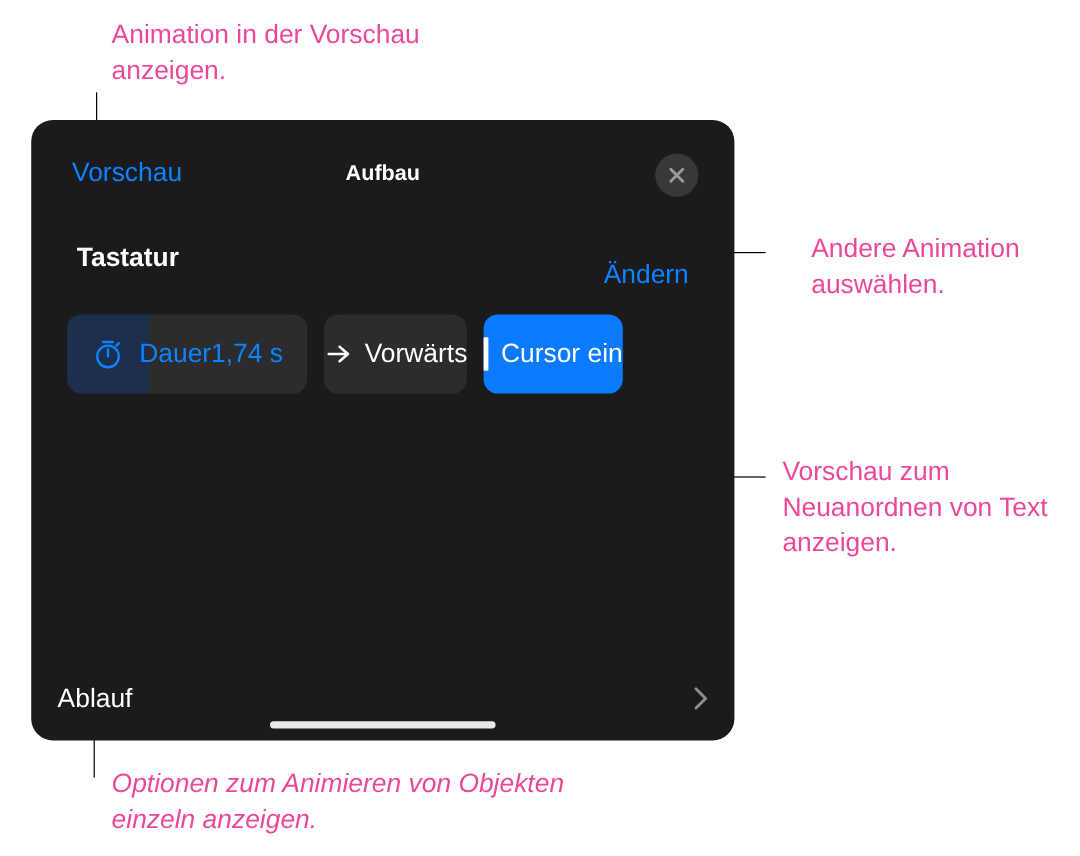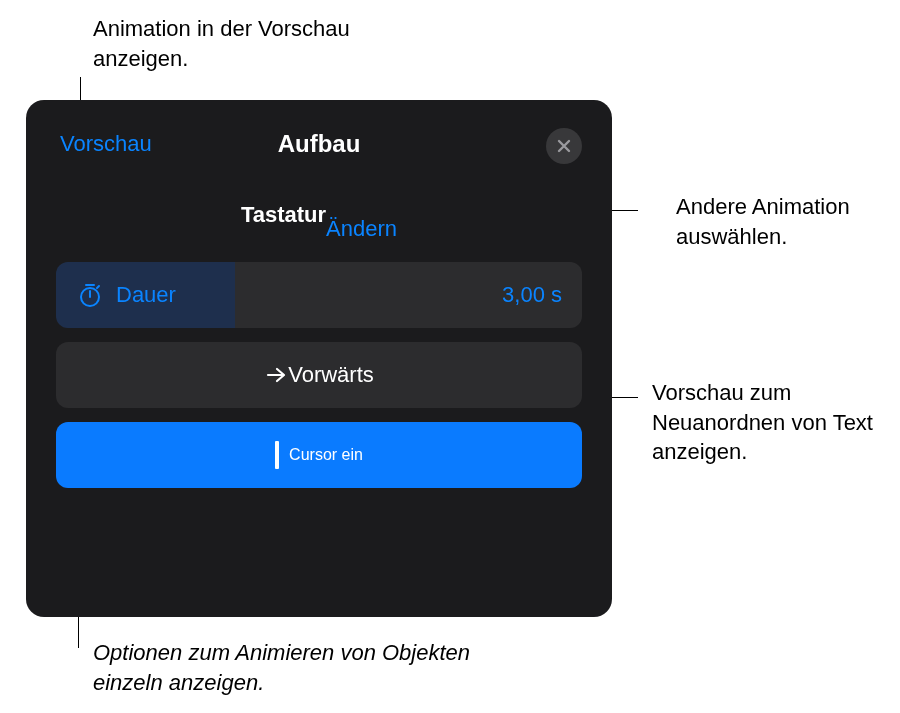--- a/index.html
+++ b/index.html
@@ -8,21 +8,21 @@
     height: 713px;
     background: #ffffff;
     font-family: -apple-system, "Helvetica Neue", Helvetica, Arial, sans-serif;
     position: relative;
     overflow: hidden;
   }
   .annotation {
     position: absolute;
     font-size: 22px;
     line-height: 1.35;
-    color: #000000;
+    color: #ec4899;
     font-weight: 400;
   }
   .callout-line {
     position: absolute;
     background: #000;
   }
   .panel {
     position: absolute;
     left: 26px;
     top: 100px;
@@ -43,57 +43,57 @@
   .preview-btn {
     color: #0a84ff;
     font-size: 22px;
     font-weight: 400;
     position: absolute;
     left: 22px;
   }
   .title {
     margin: 0 auto;
     color: #fff;
-    font-size: 24px;
+    font-size: 18px;
     font-weight: 600;
   }
   .close-btn {
     position: absolute;
     right: 18px;
     top: 16px;
     width: 36px;
     height: 36px;
     border-radius: 50%;
     background: #38383a;
     display: flex;
     align-items: center;
     justify-content: center;
   }
   .close-btn svg { width: 16px; height: 16px; }
   .section-row {
     display: flex;
-    justify-content: center;
+    justify-content: space-between;
     align-items: center;
     padding: 12px 26px 10px 26px;
   }
   .section-label {
     color: #fff;
     font-size: 22px;
     font-weight: 600;
   }
   .change-btn {
     color: #0a84ff;
     font-size: 22px;
     font-weight: 400;
     margin-top: 28px;
   }
   .controls {
     padding: 10px 18px 0 18px;
     display: flex;
-    flex-direction: column;
+    flex-direction: row;
     gap: 14px;
   }
   .row {
     height: 66px;
     border-radius: 12px;
     display: flex;
     align-items: center;
     justify-content: center;
     font-size: 22px;
     position: relative;
@@ -117,37 +117,38 @@
   }
   .duration-value {
     color: #0a84ff;
     font-weight: 400;
     font-size: 22px;
     margin-left: auto;
   }
   .direction-row {
     background: #2c2c2e;
     color: #fff;
+    gap: 10px;
   }
   .arrow-icon {
     width: 24px; height: 24px;
   }
   .direction-label { font-weight: 400; font-size: 22px; }
   .cursor-row {
     background: #0a7bff;
     color: #fff;
     gap: 10px;
   }
   .cursor-bar {
     width: 4px;
     height: 28px;
     background: #fff;
     border-radius: 1px;
   }
-  .cursor-label { font-weight: 400; font-size: 16px; color:#fff;}
+  .cursor-label { font-weight: 400; font-size: 22px; color:#fff;}
   .footer-row {
     position: absolute;
     bottom: 0;
     left: 0;
     right: 0;
     height: 70px;
     display: flex;
     align-items: center;
     padding: 0 22px;
   }
@@ -208,32 +209,39 @@
   <div class="controls">
 
     <div class="row duration-row">
       <svg class="timer-icon" viewBox="0 0 28 28">
         <circle cx="14" cy="16" r="9" fill="none" stroke="#0a84ff" stroke-width="2"></circle>
         <line x1="14" y1="16" x2="14" y2="10" stroke="#0a84ff" stroke-width="2" stroke-linecap="round"></line>
         <line x1="10" y1="4" x2="18" y2="4" stroke="#0a84ff" stroke-width="2" stroke-linecap="round"></line>
         <line x1="21" y1="7" x2="23" y2="5" stroke="#0a84ff" stroke-width="2" stroke-linecap="round"></line>
       </svg>
       <span class="duration-label">Dauer</span>
-      <span class="duration-value">3,00 s</span>
+      <span class="duration-value">1,74 s</span>
     </div>
 
     <div class="row direction-row">
       <svg class="arrow-icon" viewBox="0 0 24 24">
         <line x1="4" y1="12" x2="19" y2="12" stroke="#fff" stroke-width="2.2" stroke-linecap="round"></line>
         <polyline points="13,6 20,12 13,18" fill="none" stroke="#fff" stroke-width="2.2" stroke-linecap="round" stroke-linejoin="round"></polyline>
       </svg>
       <span class="direction-label">Vorwärts</span>
     </div>
 
     <div class="row cursor-row">
       <span class="cursor-bar"></span>
       <span class="cursor-label">Cursor ein</span>
     </div>
 
   </div>
 
+  <div class="footer-row">
+    <span class="footer-label">Ablauf</span>
+    <svg class="chevron" viewBox="0 0 12 20">
+      <polyline points="2,2 10,10 2,18" fill="none" stroke="#8e8e93" stroke-width="2.4" stroke-linecap="round" stroke-linejoin="round"></polyline>
+    </svg>
+    <div class="home-indicator"></div>
+  </div>
 
 </div>
 
 </body></html>

